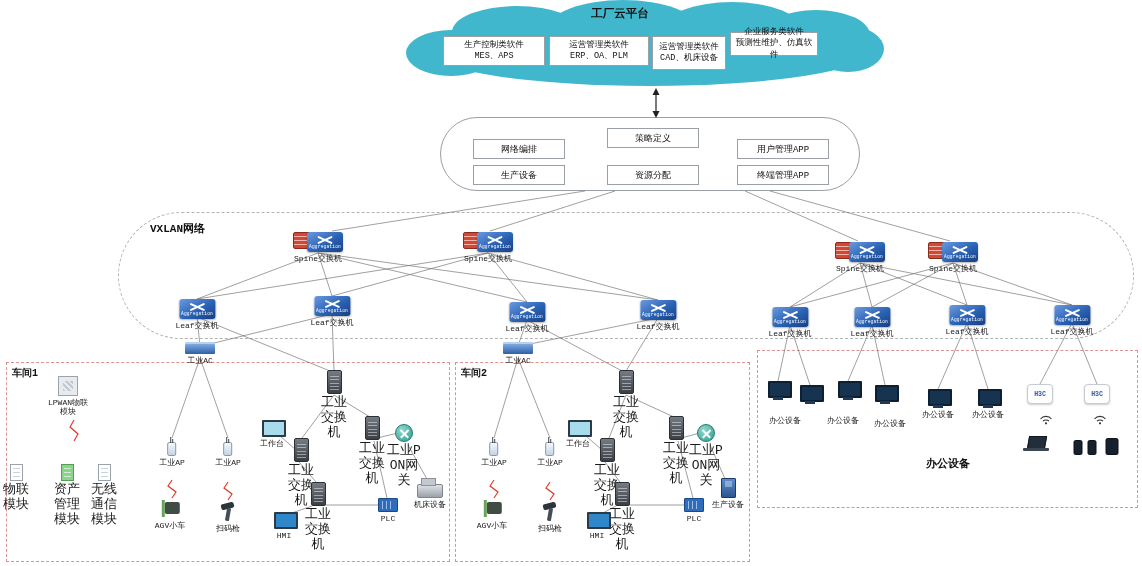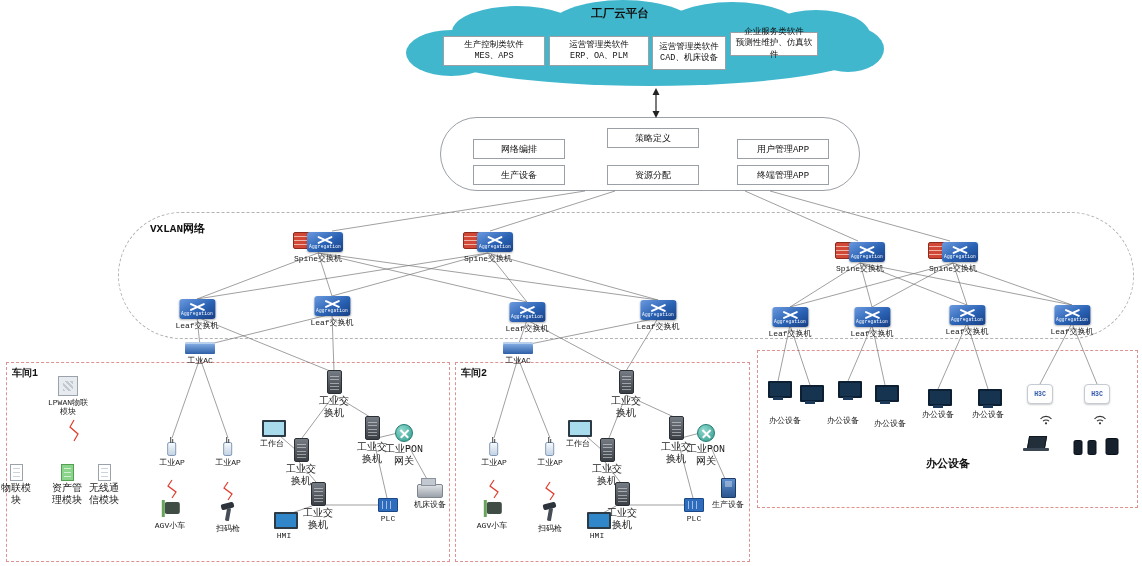--- a/index.html
+++ b/index.html
@@ -4,21 +4,21 @@
 <style>
 *{margin:0;padding:0;box-sizing:border-box}
 body{background:#fff}
 #stage{position:relative;width:1142px;height:566px;background:#fff;overflow:hidden;
   font-family:Liberation Mono, monospace;color:#111}
 
 .node{position:absolute;display:flex;flex-direction:column;align-items:center;gap:2px;
   transform:translateX(-50%);z-index:3;text-align:center}
 .lbl{font-size:8px;line-height:1.15;white-space:nowrap;color:#1a1a1a}
 .lbl.wr{white-space:normal;width:46px;word-break:break-all}
-.lbl.wr36{white-space:normal;width:38px;word-break:break-all;font-size:10px}
+.lbl.wr36{white-space:normal;width:38px;word-break:break-all;font-size:13px}
 
 .blob{position:absolute;background:#41b7cd;border-radius:50%;z-index:0}
 .cloud-title{position:absolute;left:560px;top:6px;width:120px;text-align:center;
   font-weight:bold;font-size:11.5px;z-index:2}
 .cbox{position:absolute;background:#fff;border:1px solid #9aa0a6;z-index:2;display:flex;
   flex-direction:column;align-items:center;justify-content:center;padding:2px;text-align:center}
 .cb-t,.cb-s{font-size:8.5px;line-height:1.3}
 
 .sdn-box{position:absolute;left:440px;top:117px;width:420px;height:74px;background:#fff;
   border:1px solid #9aa0a6;border-radius:37px;z-index:1}

